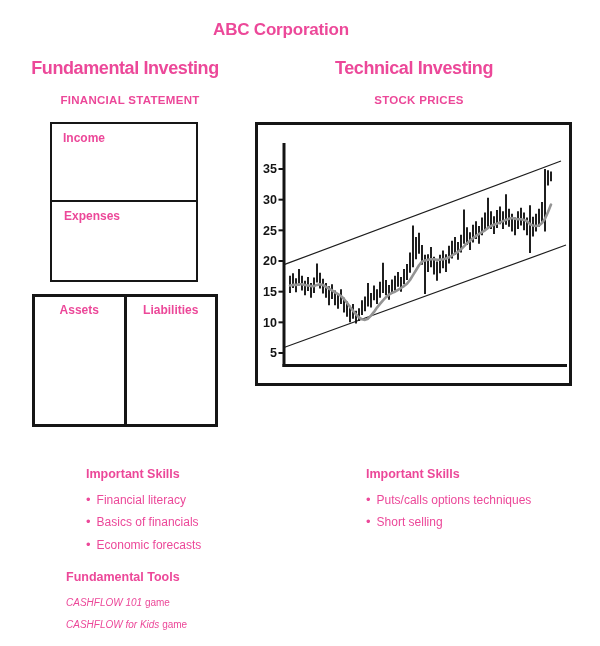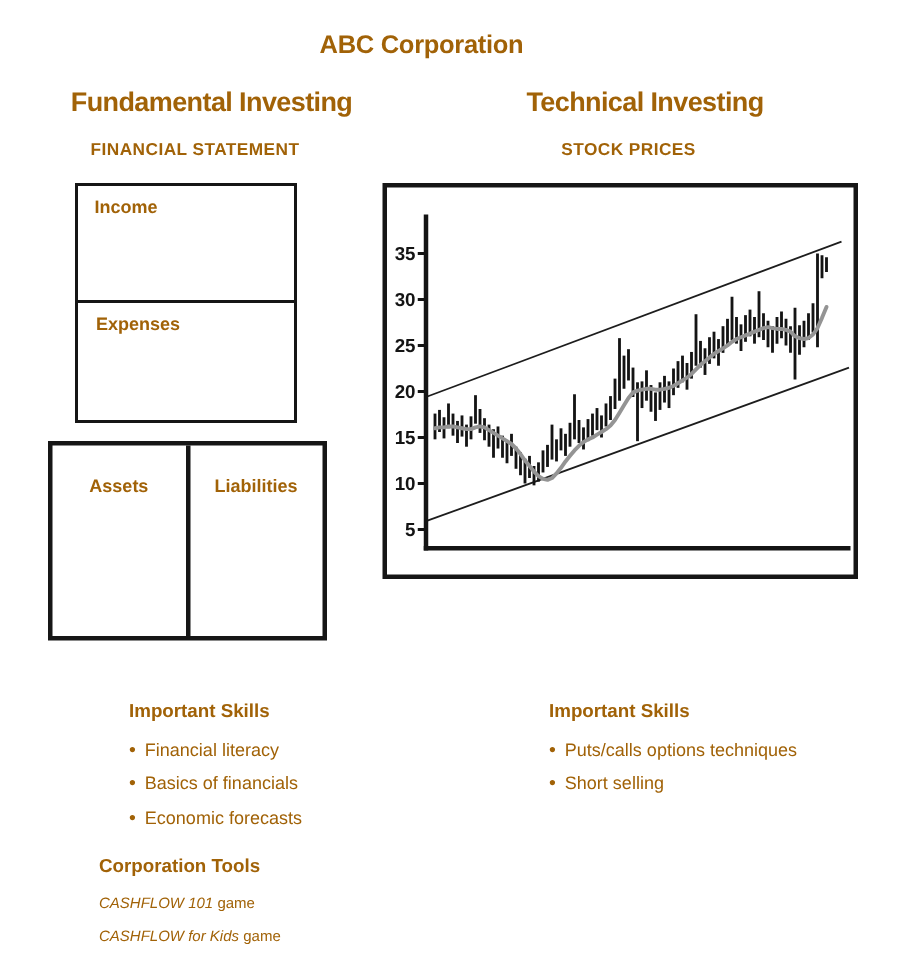--- a/index.html
+++ b/index.html
@@ -1,27 +1,27 @@
 <!DOCTYPE html>
 <html><head>
 <meta charset="utf-8">
 <style>
   html,body{margin:0;padding:0;background:#ffffff;}
   .page{
     position:relative;width:600px;height:646px;background:#ffffff;
-    font-family:"Liberation Sans",sans-serif;color:#a16207;overflow:hidden;
+    font-family:"Liberation Sans",sans-serif;color:#ec4899;overflow:hidden;
   }
   .abs{position:absolute;}
   .title{
     left:0;top:20px;width:562px;text-align:center;
     font-size:17px;font-weight:700;letter-spacing:-0.2px;
   }
   .col-heading{
     top:58px;width:250px;text-align:center;
-    font-size:18px;font-weight:700;letter-spacing:-0.4px;padding-left:16px;
+    font-size:18px;font-weight:700;letter-spacing:-0.4px;
   }
   .col-heading.lefth{left:0;}
   .col-heading.righth{left:289px;}
   .subhead{
     top:94px;width:200px;text-align:center;
     font-size:11.5px;font-weight:700;letter-spacing:0.3px;
   }
   .subhead.lefth{left:30px;}
   .subhead.righth{left:319px;}
 
@@ -33,21 +33,21 @@
   .ie-cell{box-sizing:border-box;padding:7px 0 0 11px;font-size:12px;font-weight:700;}
   .ie-cell.top{height:78px;border-bottom:2.5px solid #161616;}
   .ie-cell.bottom{height:77px;padding-left:12px;}
 
   
   .bal-box{
     left:32px;top:294px;width:186px;height:133px;
     border:3px solid #161616;box-sizing:border-box;background:#fff;
     display:flex;
   }
-  .bal-cell{box-sizing:border-box;flex:1;padding-top:20px;text-align:center;
+  .bal-cell{box-sizing:border-box;flex:1;padding-top:6px;text-align:center;
     font-size:12px;font-weight:700;}
   .bal-cell.leftc{border-right:3px solid #161616;}
 
   
   .chart-frame{
     left:255px;top:122px;width:317px;height:264px;
     border:3px solid #161616;box-sizing:border-box;background:#fff;
   }
   .chart-frame svg{display:block;}
 
@@ -216,21 +216,21 @@
   </div>
 
   <div class="abs skills leftb">
     <div class="blk-title">Important Skills</div>
     <div class="li"><span class="b">•</span><span>Financial literacy</span></div>
     <div class="li"><span class="b">•</span><span>Basics of financials</span></div>
     <div class="li"><span class="b">•</span><span>Economic forecasts</span></div>
   </div>
 
   <div class="abs tools leftb">
-    <div class="blk-title">Corporation Tools</div>
+    <div class="blk-title">Fundamental Tools</div>
     <div class="tool-line"><span class="it">CASHFLOW 101</span><span> game</span></div>
     <div class="tool-line"><span class="it">CASHFLOW for Kids</span><span> game</span></div>
   </div>
 
   <div class="abs skills rightb">
     <div class="blk-title">Important Skills</div>
     <div class="li"><span class="b">•</span><span>Puts/calls options techniques</span></div>
     <div class="li"><span class="b">•</span><span>Short selling</span></div>
   </div>
 

